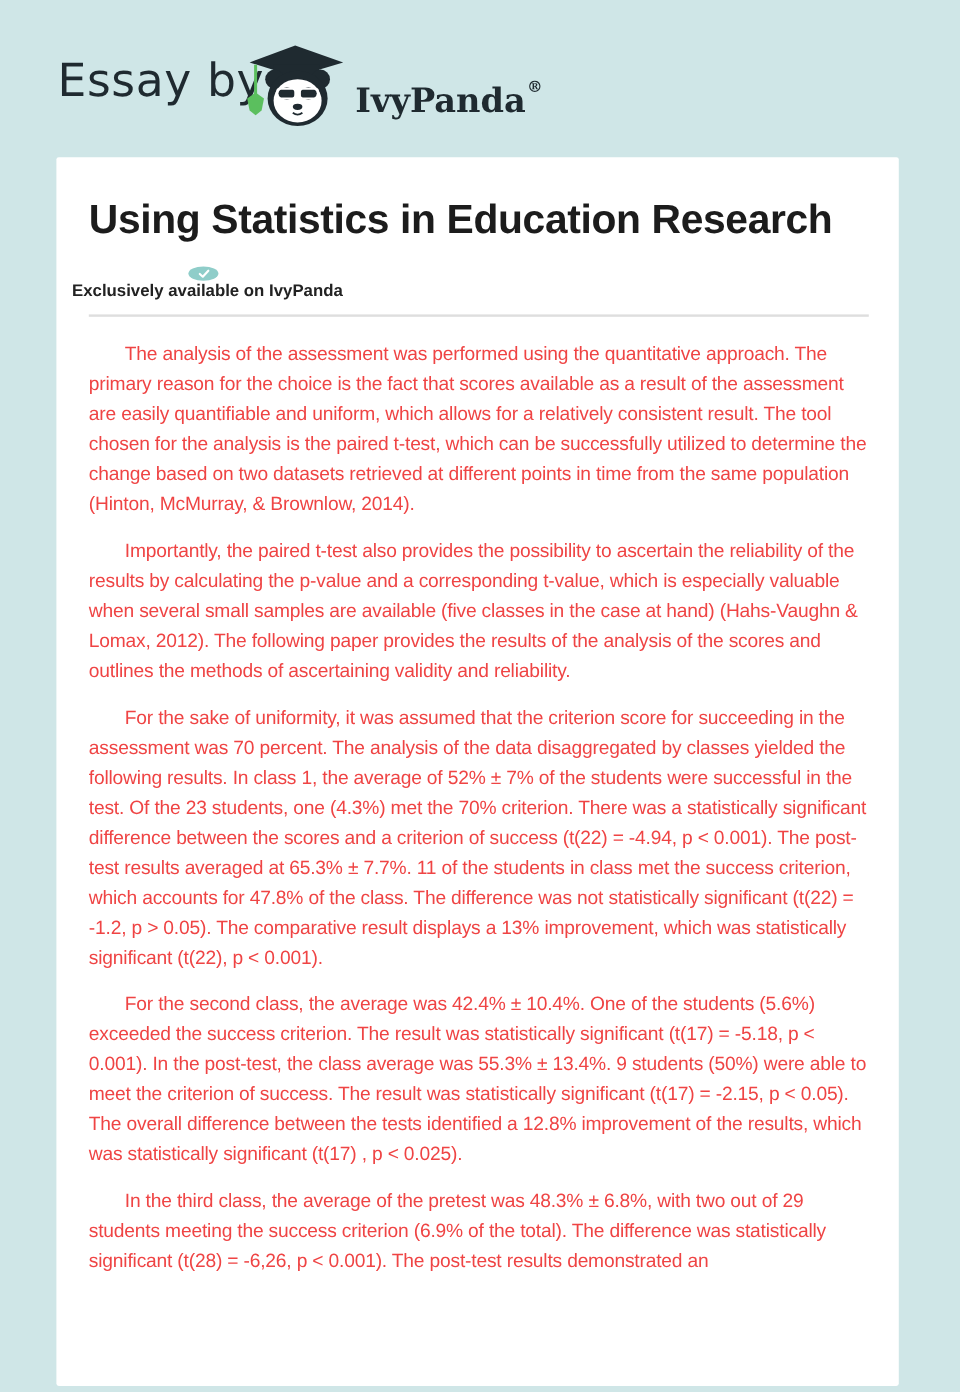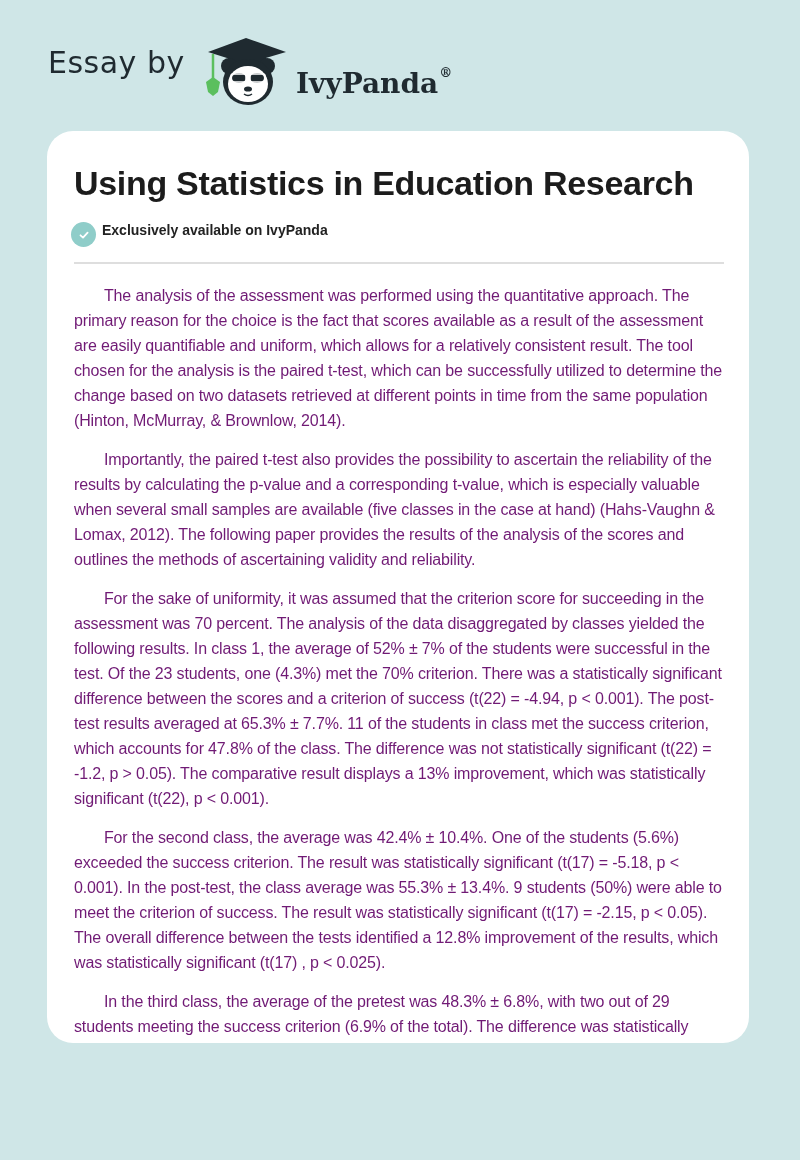--- a/index.html
+++ b/index.html
@@ -15,21 +15,21 @@
     }
     .header {
       position: absolute;
       left: 0; top: 0;
       width: 800px; height: 130px;
     }
     .essay-by {
       position: absolute;
       left: 48px; top: 48px;
       font-family: "DejaVu Sans", sans-serif;
-      font-size: 30px;
+      font-size: 38px;
       color: #1f2a30;
       letter-spacing: 0.5px;
       line-height: 1;
     }
     .logo-icon {
       position: absolute;
       left: 202px; top: 36px;
       width: 90px; height: 72px;
     }
     .brand {
@@ -43,41 +43,42 @@
     }
     .brand sup {
       font-size: 13px;
       position: relative;
       top: -6px;
       margin-left: 1px;
     }
     .card {
       position: absolute;
       left: 47px; top: 131px;
-      width: 702px; height: 912px;
+      width: 702px; height: 1024px;
       background: #ffffff;
-      border-radius: 26px;
+      border-radius: 2px;
       overflow: hidden;
     }
     .title {
       position: absolute;
       left: 27px; top: 33px;
       font-family: "Liberation Sans", sans-serif;
       font-weight: bold;
       font-size: 34px;
       color: #1c1c1c;
       letter-spacing: -0.3px;
       white-space: nowrap;
     }
     .exclusive {
       position: absolute;
-      left: 24px; top: 91px;
+      left: 13px; top: 91px;
       height: 26px;
       display: flex;
-      align-items: flex-start;
+      align-items: center;
+      flex-direction: column;
     }
     .check-icon {
       width: 25px; height: 25px;
       border-radius: 50%;
       background: #8fcdc9;
       display: flex;
       align-items: center;
       justify-content: center;
       margin-right: 6px;
     }
@@ -92,21 +93,21 @@
       width: 650px; height: 2px;
       background: #dedede;
     }
     .body-text {
       position: absolute;
       left: 27px; top: 152px;
       width: 652px;
       font-family: "Liberation Sans", sans-serif;
       font-size: 16px;
       line-height: 25px;
-      color: #701a75;
+      color: #ef4444;
     }
     .body-text p {
       text-indent: 30px;
       margin-bottom: 14px;
       letter-spacing: -0.15px;
     }
   </style>
 </head>
 <body>
 

